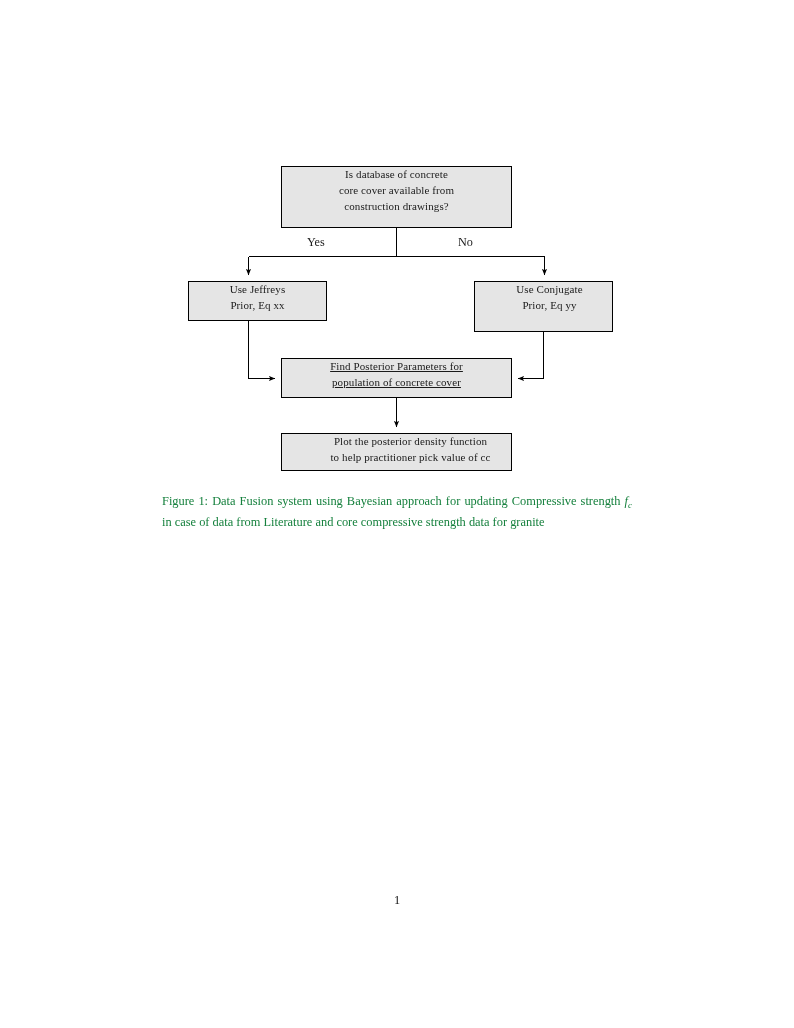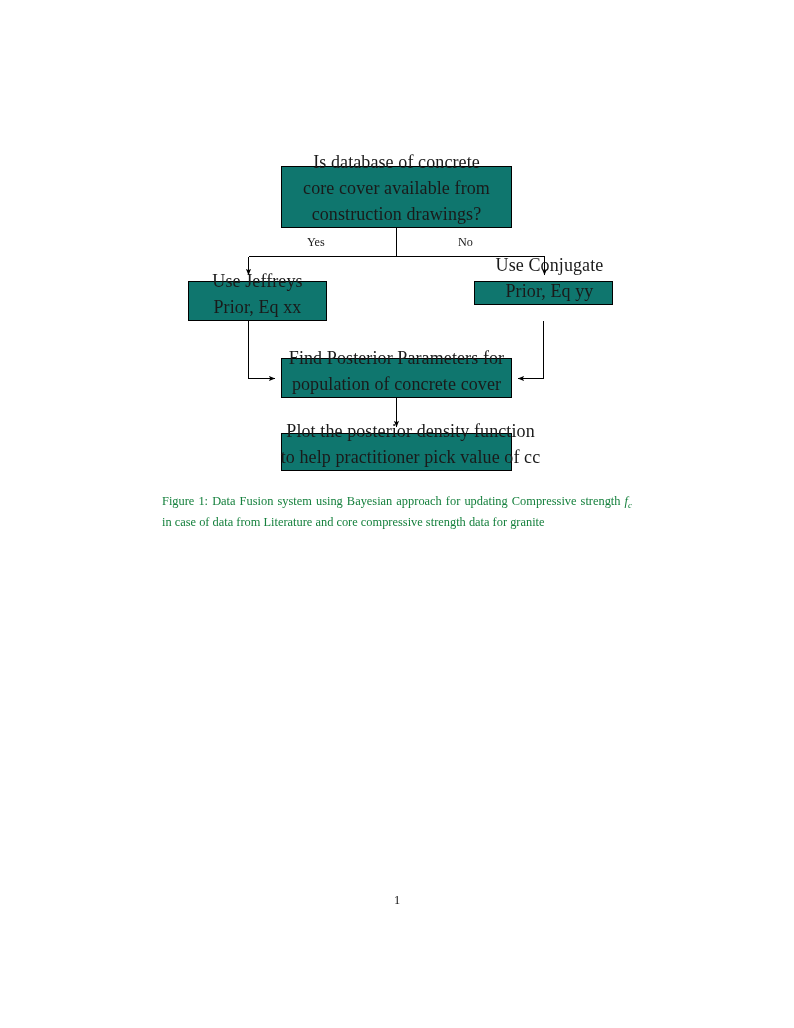--- a/index.html
+++ b/index.html
@@ -31,27 +31,27 @@
     left: 0;
     top: 0;
     width: 794px;
     height: 490px;
   }
 
   .node {
     position: absolute;
     box-sizing: border-box;
     border: 1px solid #000000;
-    background: #0f766e;
+    background: #e5e5e5;
     display: flex;
     flex-direction: column;
     align-items: center;
-    justify-content: flex-end;
+    justify-content: flex-start;
     text-align: center;
-    font-size: 18px;
+    font-size: 11px;
     line-height: 1.45;
     letter-spacing: 0.1px;
     color: #1a1a1a;
     z-index: 2;
   }
   .node .line {
     display: block;
     white-space: nowrap;
   }
 
@@ -68,29 +68,30 @@
     top: 281px;
     width: 139px;
     height: 40px;
     margin-left: 9px;
   }
   
   #node-conjugate {
     left: 474px;
     top: 281px;
     width: 139px;
-    height: 24px;
+    height: 51px;
     padding-left: 12px;
   }
   
   #node-posterior {
     left: 281px;
     top: 358px;
     width: 231px;
     height: 40px;
+    text-decoration: underline;
   }
   
   #node-plot {
     left: 281px;
     top: 433px;
     width: 231px;
     height: 38px;
     padding-left: 28px;
   }
 

